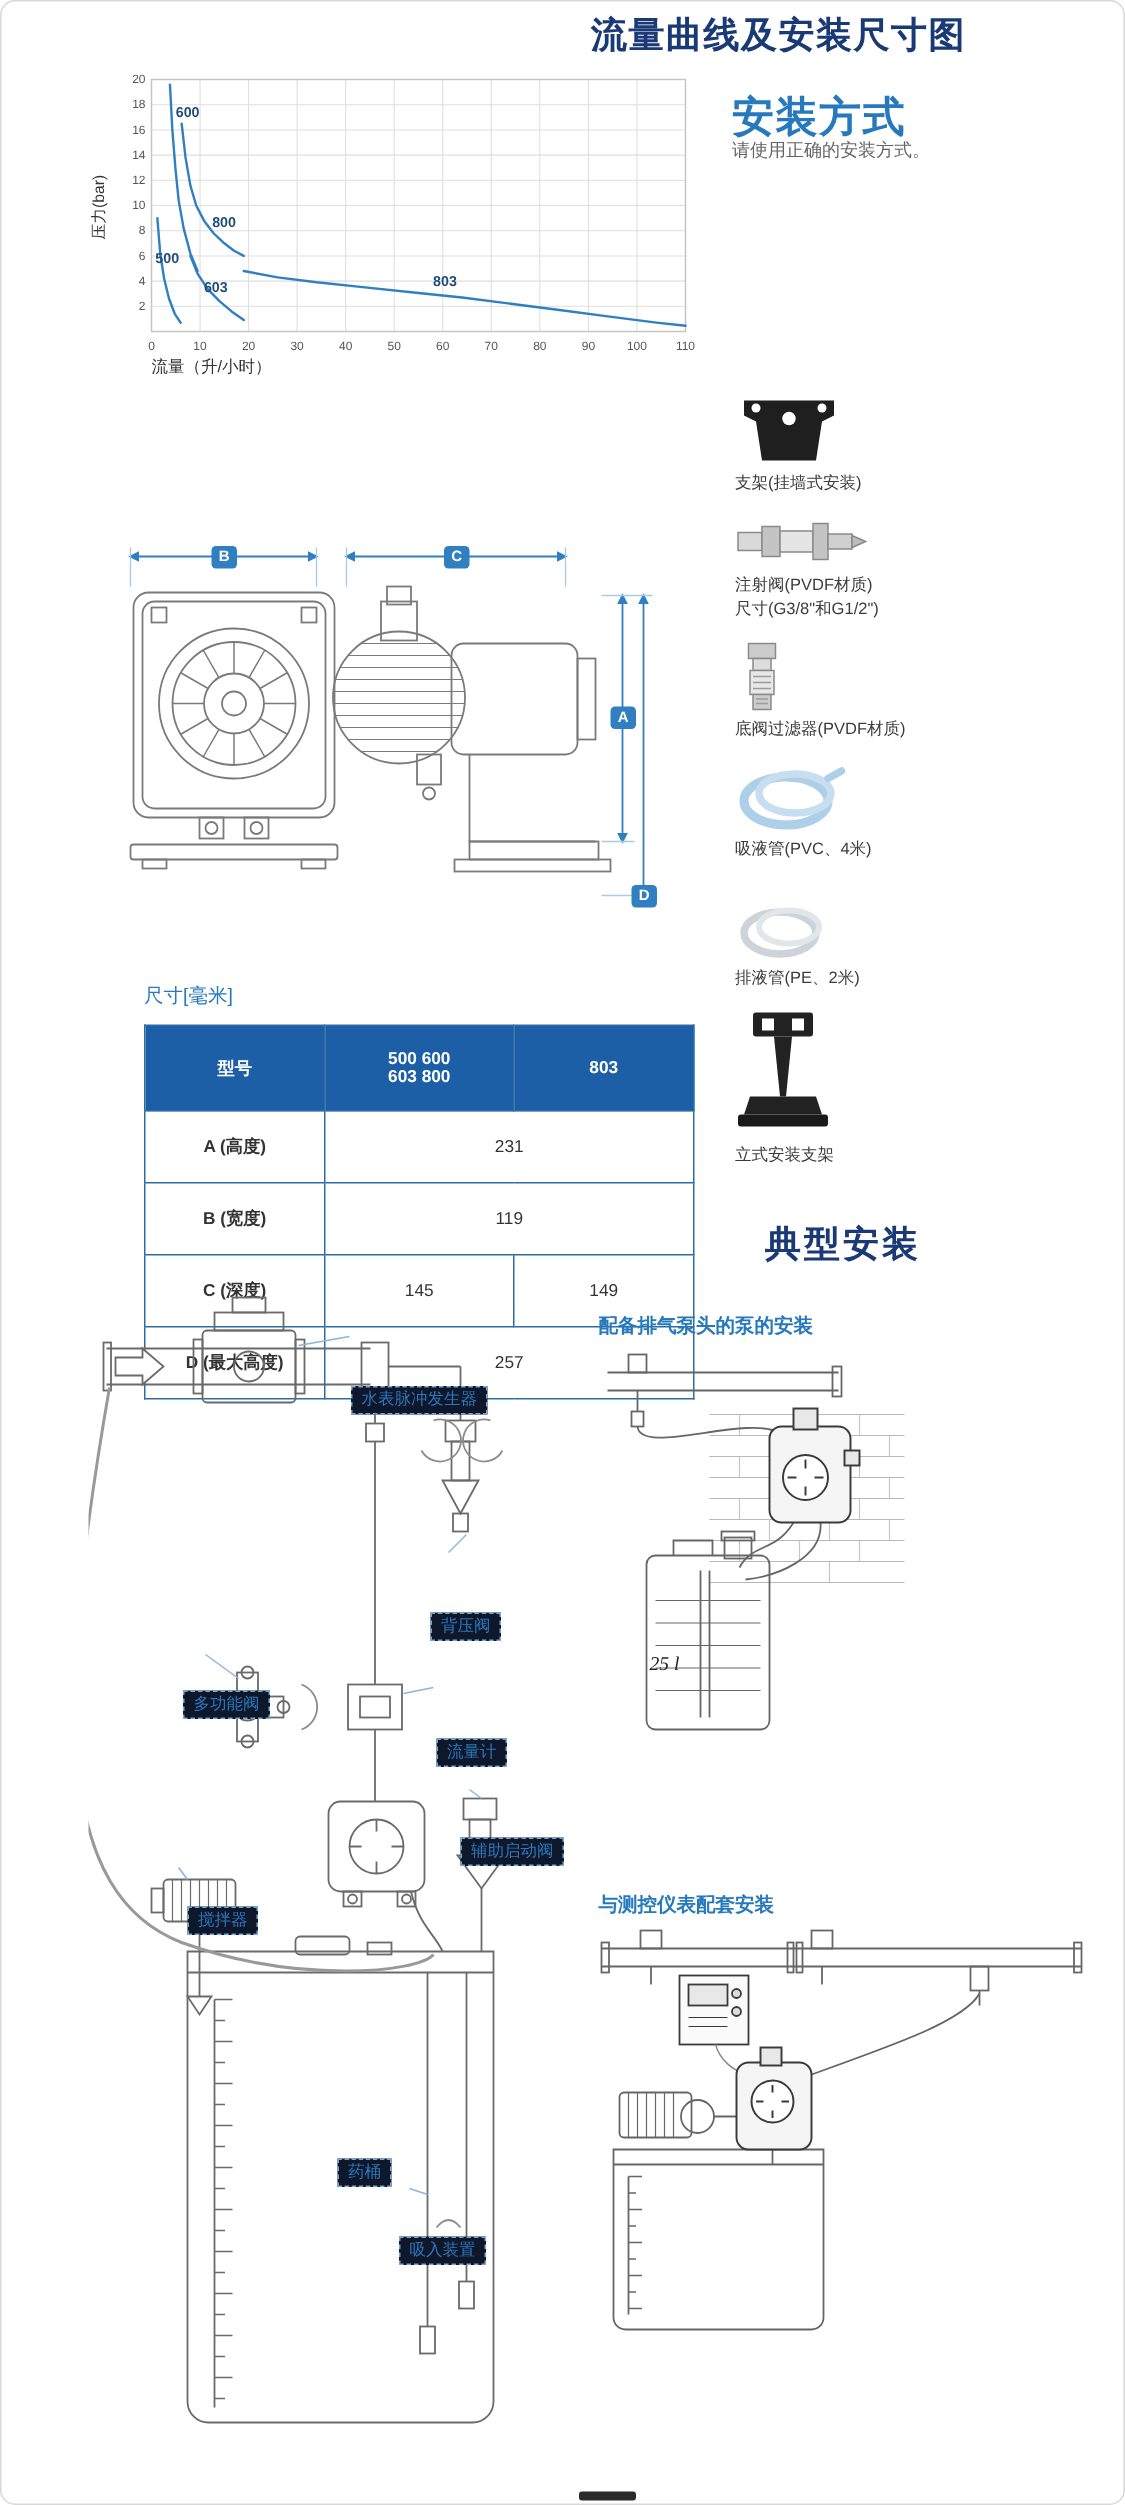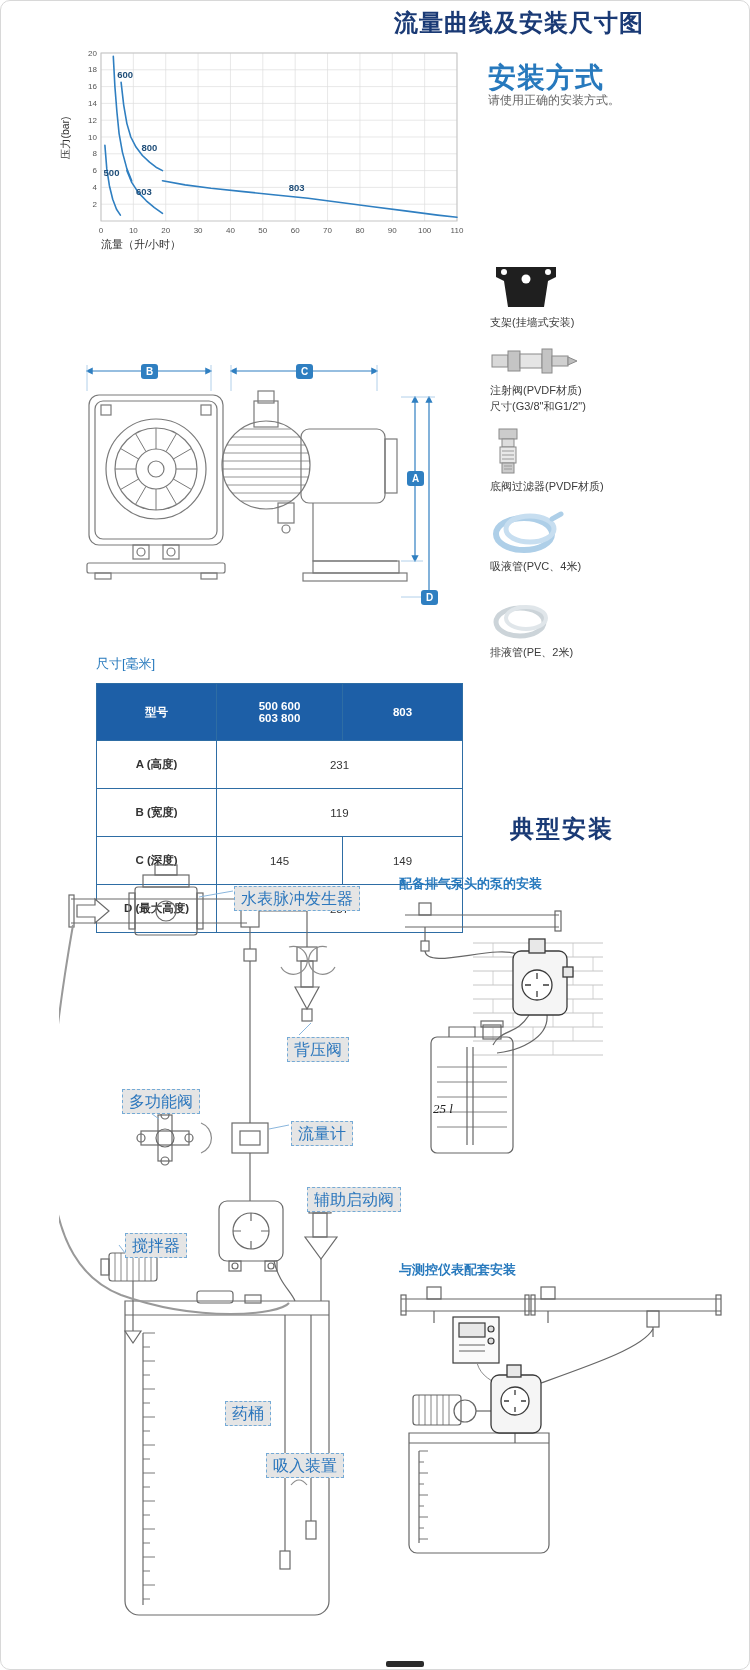--- a/index.html
+++ b/index.html
@@ -42,22 +42,22 @@
   .dim-caption{left:95px;top:654px;font-size:13px;color:#2779bd;}
   .dim-table{position:absolute;left:95px;top:682px;border-collapse:collapse;}
   .dim-table th,.dim-table td{border:1px solid #2e6da4;font-size:11.5px;text-align:center;padding:16px 4px;}
   .dim-table th{background:#1d5fa7;color:#fff;font-weight:bold;}
   .dim-table .c1{width:120px;} .dim-table .c2{width:126px;} .dim-table .c3{width:120px;}
   .dim-table thead th{height:38px;}
   .dim-table td{height:18px;color:#333;background:#fff;}
   .dim-table .rowlabel{font-weight:bold;}
 
   
-  .diag-label{position:absolute;border:1px dashed #74aad6;color:#2c77bd;font-size:16px;
-              padding:2px 6px;background:#e5e5e5;white-space:nowrap;line-height:1.2;}
+  .diag-label{position:absolute;border:1px dashed #74aad6;color:#2c77bd;font-size:11px;
+              padding:2px 6px;background:#0f172a;white-space:nowrap;line-height:1.2;margin-top:38px;}
   .tank-liters{position:absolute;font-family:"Liberation Serif","DejaVu Serif",serif;
                font-style:italic;font-size:13px;color:#222;}
 
   .diagram{position:absolute;}
   .footer-mark{left:385px;top:1660px;width:38px;height:6px;background:#2b2b2b;border-radius:2px;}
 </style>
 </head>
 <body>
 
 <div class="page">
@@ -181,20 +181,31 @@
     </div>
 
     <div class="acc-item">
       <svg class="acc-icon" width="66" height="42">
         <ellipse cx="30" cy="23" rx="24" ry="14" fill="none" stroke="#ccd4d9" stroke-width="5"></ellipse>
         <ellipse cx="36" cy="19" rx="20" ry="11" fill="none" stroke="#e0e6ea" stroke-width="4"></ellipse>
       </svg>
       <div class="acc-label">排液管(PE、2米)</div>
     </div>
 
+    <div class="acc-item">
+      <svg class="acc-icon" width="66" height="86">
+        <rect x="12" y="2" width="40" height="16" rx="2" fill="#222"></rect>
+        <rect x="18" y="6" width="8" height="8" fill="#fff"></rect>
+          <rect x="38" y="6" width="8" height="8" fill="#fff"></rect>
+        <polygon points="26,18 38,18 34,58 30,58" fill="#222"></polygon>
+        <polygon points="10,58 54,58 58,70 6,70" fill="#222"></polygon>
+        <rect x="2" y="70" width="60" height="8" rx="2" fill="#1a1a1a"></rect>
+      </svg>
+      <div class="acc-label">立式安装支架</div>
+    </div>
   </div>
 
   <div class="abs pump-wrap">
     <svg width="400" height="268" viewBox="0 0 400 268">
       <defs>
         <marker id="arr" viewBox="0 0 10 10" refX="8" refY="5" markerWidth="6" markerHeight="6" orient="auto-start-reverse">
           <path d="M0,0 L10,5 L0,10 z" fill="#2f7fc1"></path>
         </marker>
       </defs>
 

